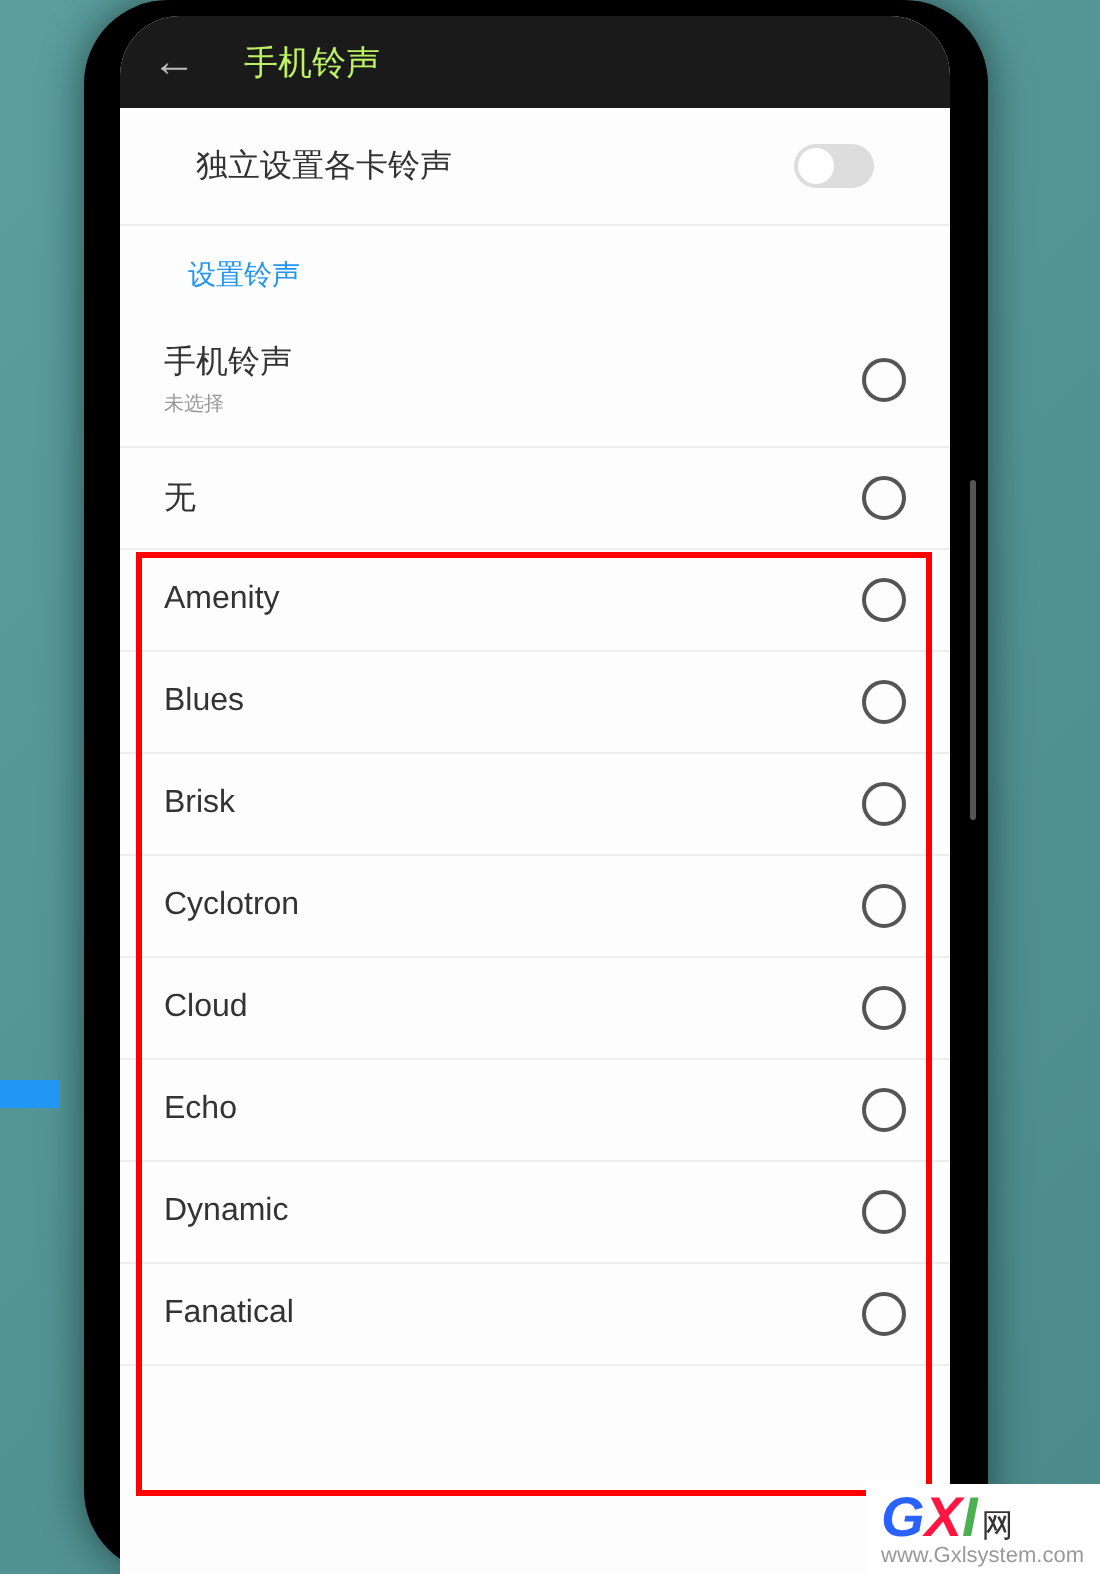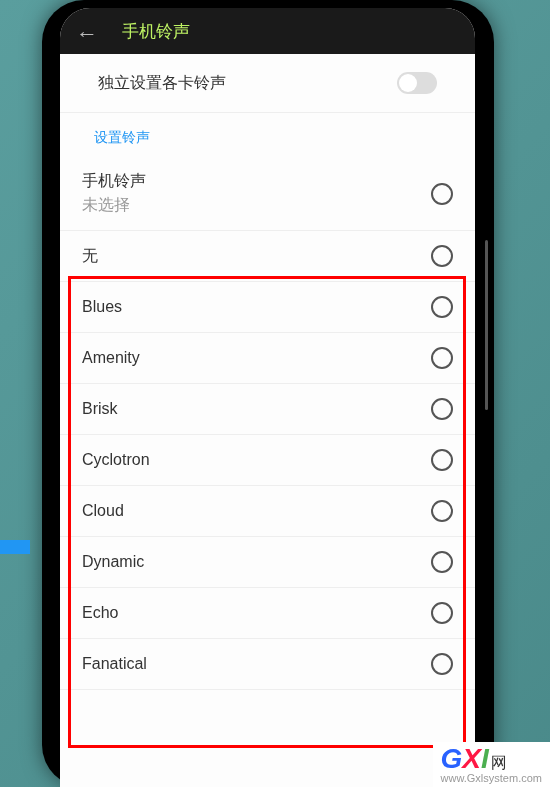--- a/index.html
+++ b/index.html
@@ -66,21 +66,21 @@
     }
     .row-independent {
       padding: 18px 38px;
       align-items: center;
     }
     .row-label {
       font-size: 16px;
       color: #333;
     }
     .row-sublabel {
-      font-size: 16px;
+      font-size: 10px;
       color: #999;
       margin-top: 3px;
     }
     .section-header {
       padding: 16px 34px 10px;
       font-size: 14px;
       color: #2196f3;
     }
     .toggle {
       width: 40px;
@@ -187,45 +187,45 @@
       </div>
       <div class="radio"></div>
     </div>
 
     <div class="row">
       <span class="row-label">无</span>
       <div class="radio"></div>
     </div>
 
     <div class="row">
+      <span class="row-label">Amenity</span>
+      <div class="radio"></div>
+    </div>
+    <div class="row">
       <span class="row-label">Blues</span>
       <div class="radio"></div>
     </div>
     <div class="row">
-      <span class="row-label">Amenity</span>
-      <div class="radio"></div>
-    </div>
-    <div class="row">
       <span class="row-label">Brisk</span>
       <div class="radio"></div>
     </div>
     <div class="row">
       <span class="row-label">Cyclotron</span>
       <div class="radio"></div>
     </div>
     <div class="row">
       <span class="row-label">Cloud</span>
       <div class="radio"></div>
     </div>
     <div class="row">
+      <span class="row-label">Echo</span>
+      <div class="radio"></div>
+    </div>
+    <div class="row">
       <span class="row-label">Dynamic</span>
-      <div class="radio"></div>
-    </div>
-    <div class="row">
-      <span class="row-label">Echo</span>
       <div class="radio"></div>
     </div>
     <div class="row">
       <span class="row-label">Fanatical</span>
       <div class="radio"></div>
     </div>
   </div>
 </div>
 
 <div class="highlight-box"></div>

